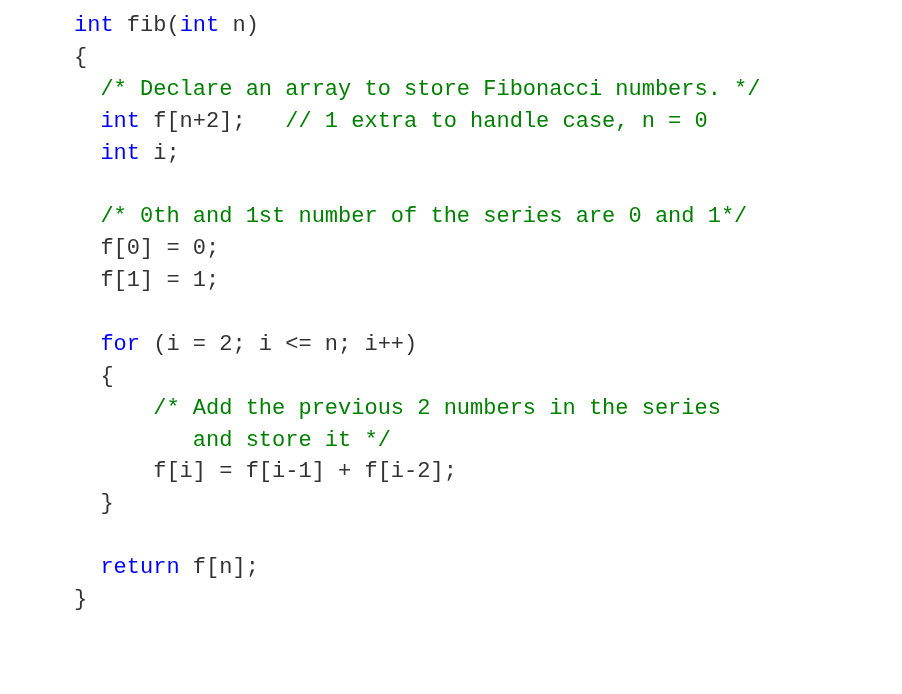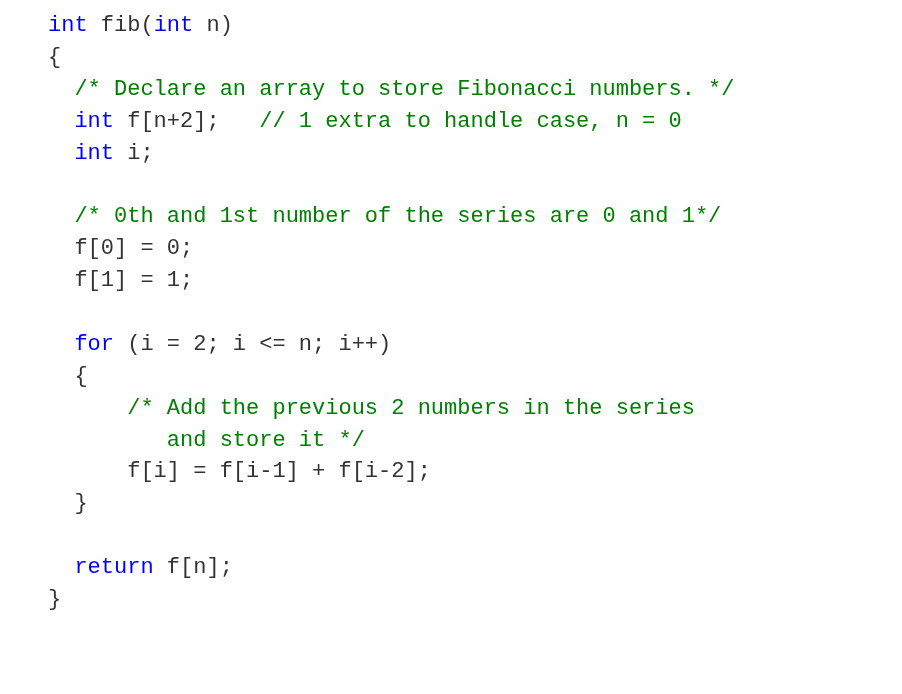--- a/index.html
+++ b/index.html
@@ -7,20 +7,21 @@
     padding: 0;
     background: #ffffff;
     font-family: Consolas, "Courier New", monospace;
     font-size: 22px;
     line-height: 1.45;
   }
   .code-block {
     padding: 10px 40px 10px 48px;
     white-space: pre;
     color: #333;
+    margin-left: 26px;
   }
   .kw { color: #0000ff; }
   .cm { color: #008000; }
   .pl { color: #333333; }
 </style>
 </head>
 <body>
 
 <div class="code-block"><span class="kw">int</span><span class="pl"> fib(</span><span class="kw">int</span><span class="pl"> n)</span>
 <span class="pl">{</span>

